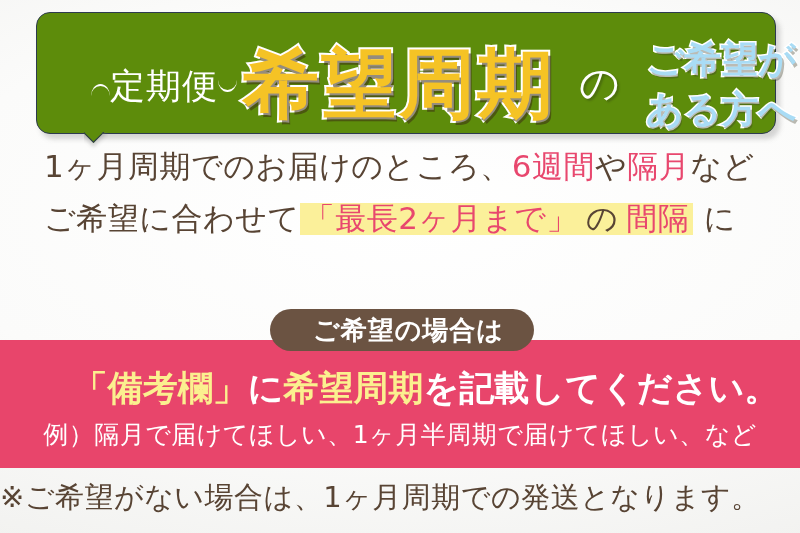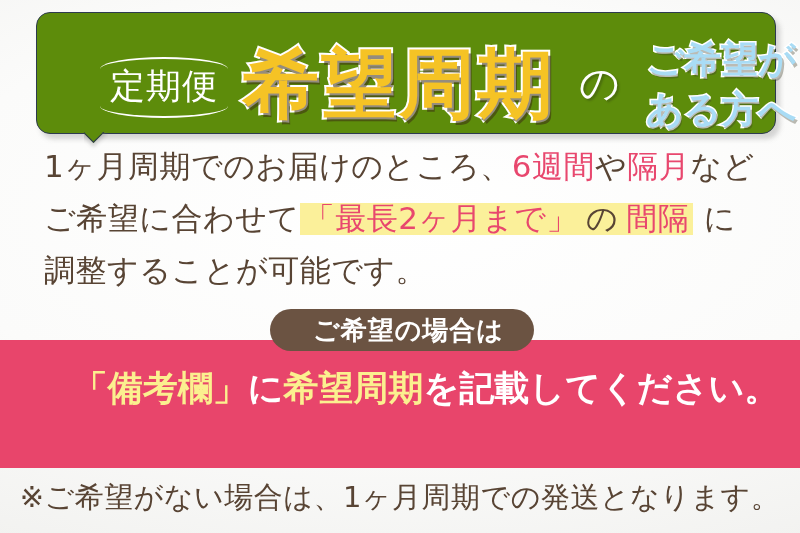--- a/index.html
+++ b/index.html
@@ -30,21 +30,21 @@
   #bubble-tail:before{
     content:"";position:absolute;left:0;top:-12px;width:17px;height:17px;
     background:#5d8c0b;border:1.5px solid #2d3a4f;
     transform:rotate(45deg);
     box-shadow:3px 3px 4px rgba(120,120,120,.3);
   }
 
   
   #teiki{
     position:absolute;left:54px;top:26px;width:146px;height:94px;
-    display:flex;flex-direction:column;align-items:center;justify-content:center;
+    display:flex;flex-direction:row;align-items:center;justify-content:center;
   }
   #teiki .swash{
     width:128px;height:9px;position:relative;
   }
   #teiki .swash:before{
     content:"";position:absolute;left:0;right:0;top:2px;height:10px;
     border-top:2px solid #ffffff;
     border-radius:50%/100% 100% 0 0;
   }
   #teiki .swash.bot:before{
@@ -122,21 +122,21 @@
   }
   #band-main .yl{color:#fbf08f;}
   #band-sub{
     position:absolute;left:0;top:78px;width:800px;text-align:center;
     font-size:25px;line-height:34px;white-space:nowrap;
     color:#ffffff;font-weight:400;letter-spacing:.5px;
   }
 
   
   #note{
-    position:absolute;left:0;top:476px;width:800px;text-align:center;
+    position:absolute;left:0;top:476px;width:800px;text-align:left;
     color:#584434;font-size:29px;line-height:42px;
     white-space:nowrap;letter-spacing:.5px;
   }
 </style>
 </head>
 <body>
 
 <div id="stage">
 
   <div id="bubble">
@@ -152,27 +152,28 @@
     <div id="no-kanji">の</div>
 
     <div id="wish-wrap">
       <div class="wline">ご希望が</div>
       <div class="wline">ある方へ</div>
     </div>
   </div>
   <div id="bubble-tail"></div>
 
   <div id="para">
-    <span class="brown">1ヶ月周期でのお届けのところ、</span><span class="pink">6週間</span><span class="brown">や</span><span class="pink">隔月</span><span class="brown">など</span><br><span class="brown">ご希望に合わせて</span><span class="mark pink">「最長2ヶ月まで」</span><span class="mark brown">の</span><span class="mark pink">間隔</span><span class="brown"> に</span><br><span class="brown">調整することが可能です。</span>
+    <span class="brown">1ヶ月周期でのお届けのところ、</span><span class="pink">6週間</span><span class="brown">や</span><span class="pink">隔月</span><span class="brown">など</span><br><span class="brown">ご希望に合わせて</span><span class="mark pink">「最長2ヶ月まで」</span><span class="mark brown">の</span><span class="mark pink">間隔</span><span class="brown"> に</span><br>
   </div>
 
   <div id="band">
     <div id="band-main">
       <span class="yl">「備考欄」</span><span>に</span><span class="yl">希望周期</span><span>を記載してください。</span>
     </div>
+    <div id="band-sub">例）隔月で届けてほしい、1ヶ月半周期で届けてほしい、など</div>
   </div>
 
   <div id="pill">
     <span id="pill-label">ご希望の場合は</span>
   </div>
 
   <div id="note">※ご希望がない場合は、1ヶ月周期での発送となります。</div>
 
 </div>
 

